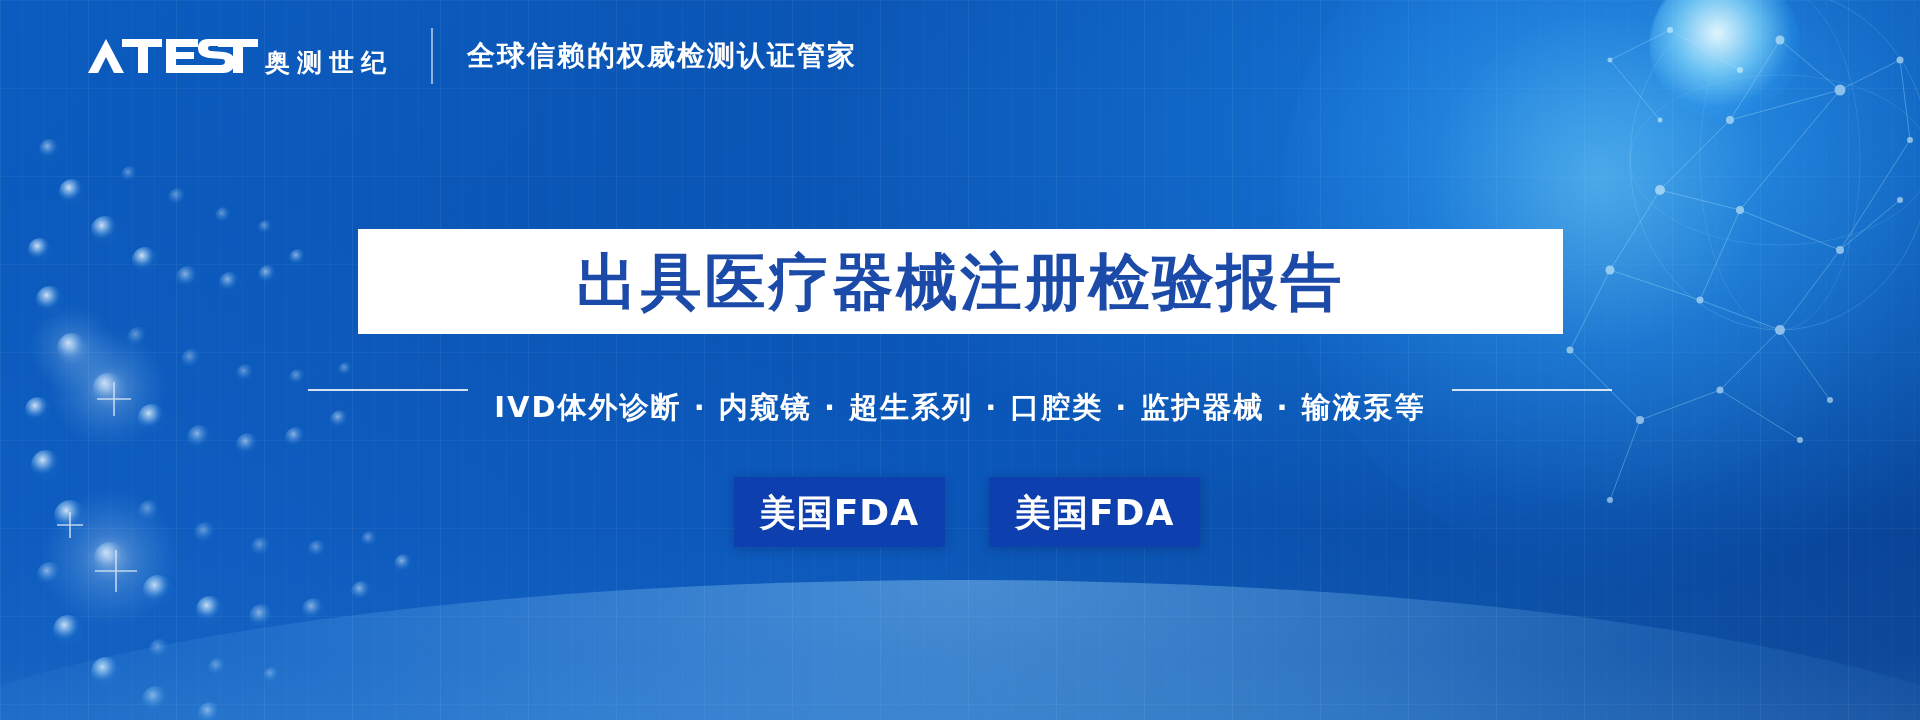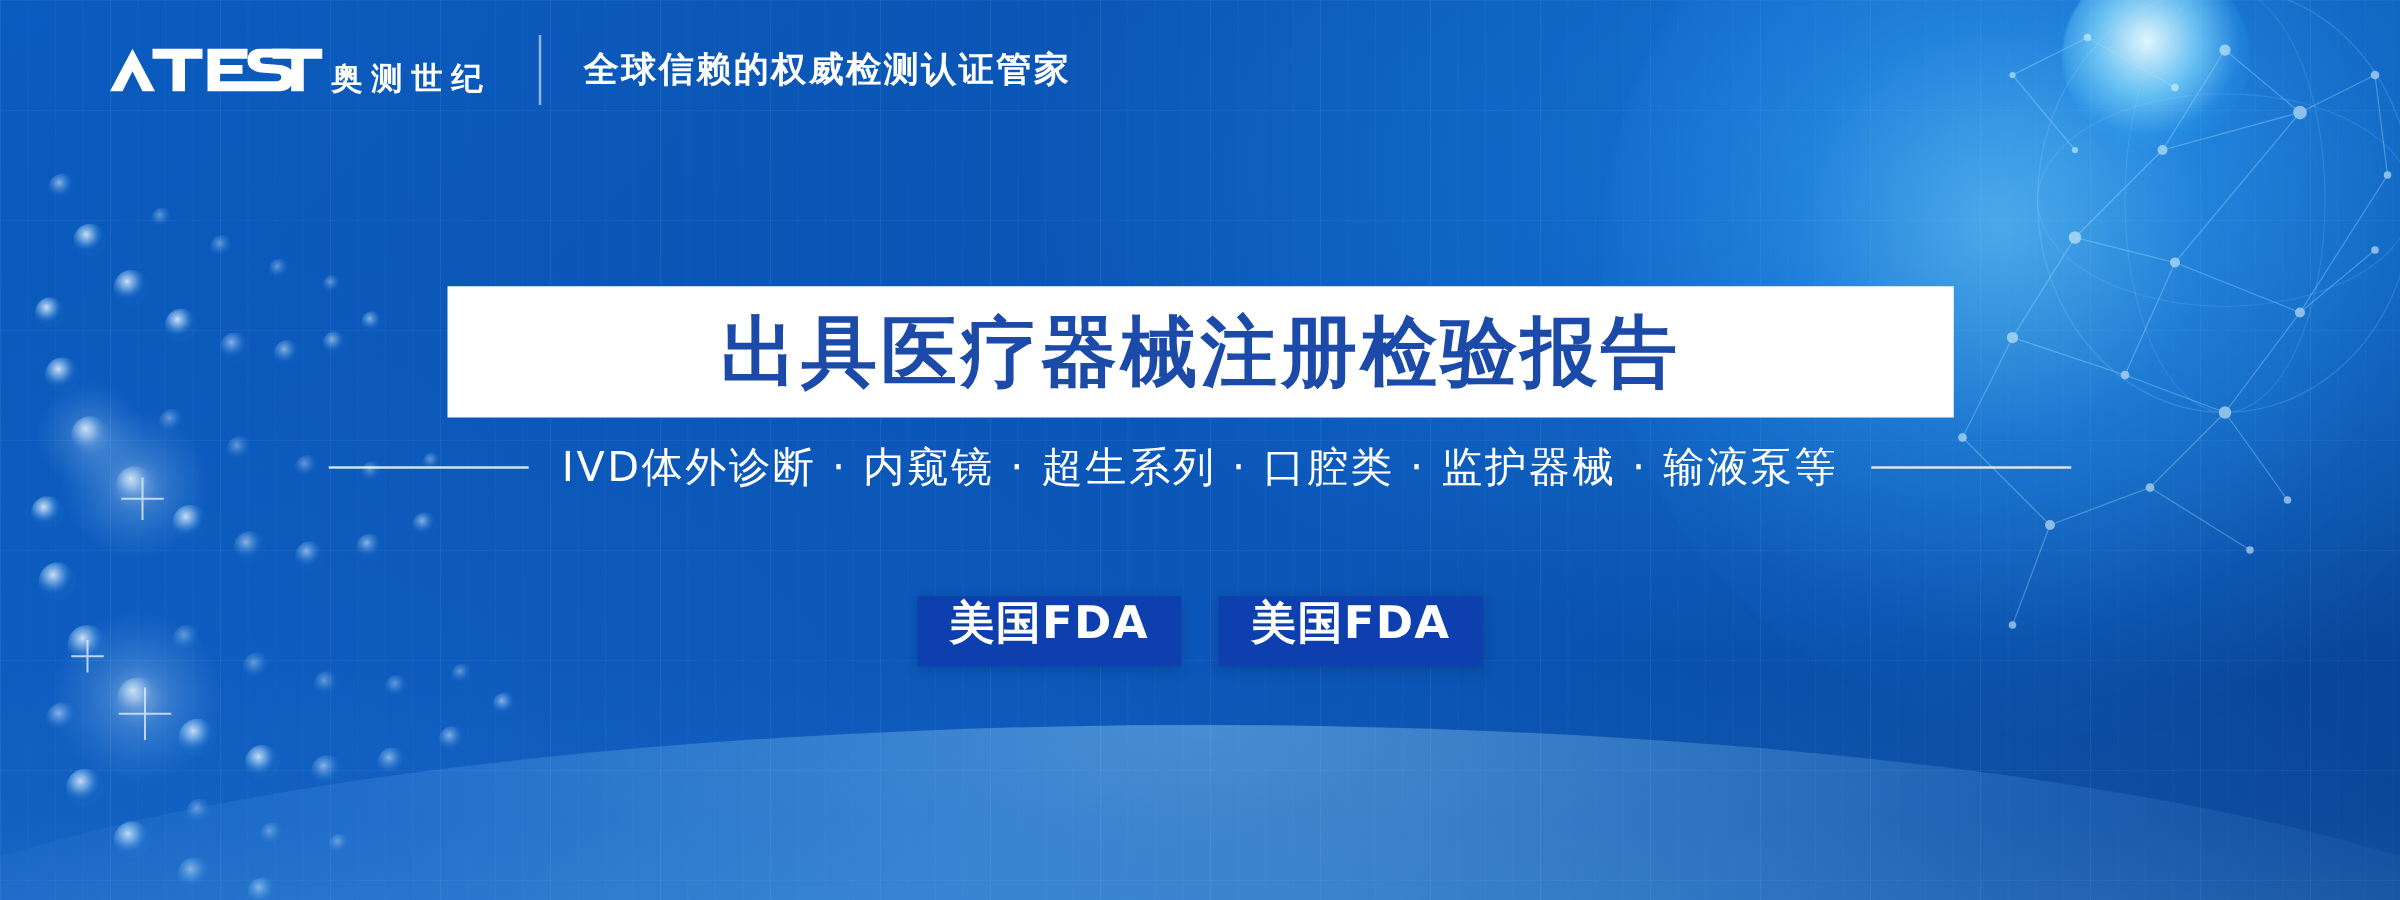--- a/index.html
+++ b/index.html
@@ -105,39 +105,40 @@
     white-space:nowrap; line-height:1;
   }
 
   
   .sub-row {
     position:absolute; left:0; top:357px; width:100%;
     display:flex; align-items:center; justify-content:center; gap:26px;
   }
   .rule { width:160px; height:2px; background:rgba(255,255,255,.82); }
   .subtitle {
-    color:#ffffff; font-size:33px; font-weight:400; letter-spacing:2px;
-    font-family:"DejaVu Sans","Liberation Sans",sans-serif;
-    white-space:nowrap; line-height:1;
+    color:#ffffff; font-size:29px; font-weight:700; letter-spacing:2px;
+    font-family:"DejaVu Sans","Liberation Sans",sans-serif;
+    white-space:nowrap; line-height:1;margin-top:36px;
   }
 
   
   .badges {
     position:absolute; left:0; top:477px; width:100%;
     display:flex; align-items:center; justify-content:center; gap:30px;
   }
   .badge {
     background:#0e3fae;
     color:#ffffff;
     font-size:36px; font-weight:bold; letter-spacing:1px;
     font-family:"DejaVu Sans","Liberation Sans",sans-serif;
-    padding:4px 26px 16px;
+    padding:18px 26px 16px;
     line-height:1;
     white-space:nowrap;
     box-shadow:0 2px 10px rgba(0,20,60,.25);
+    margin-left:14px;
   }
 </style>
 </head>
 <body>
 
 <div id="banner">
 
   <div class="grid"></div>
   <div class="grid2"></div>
   <div class="globe-glow"></div>

